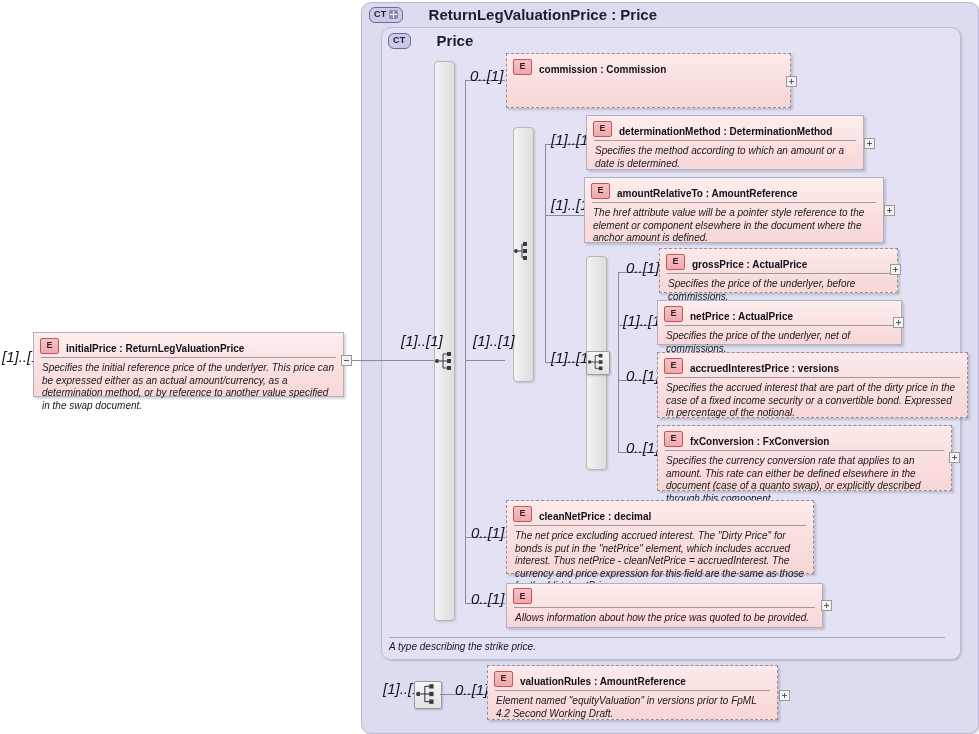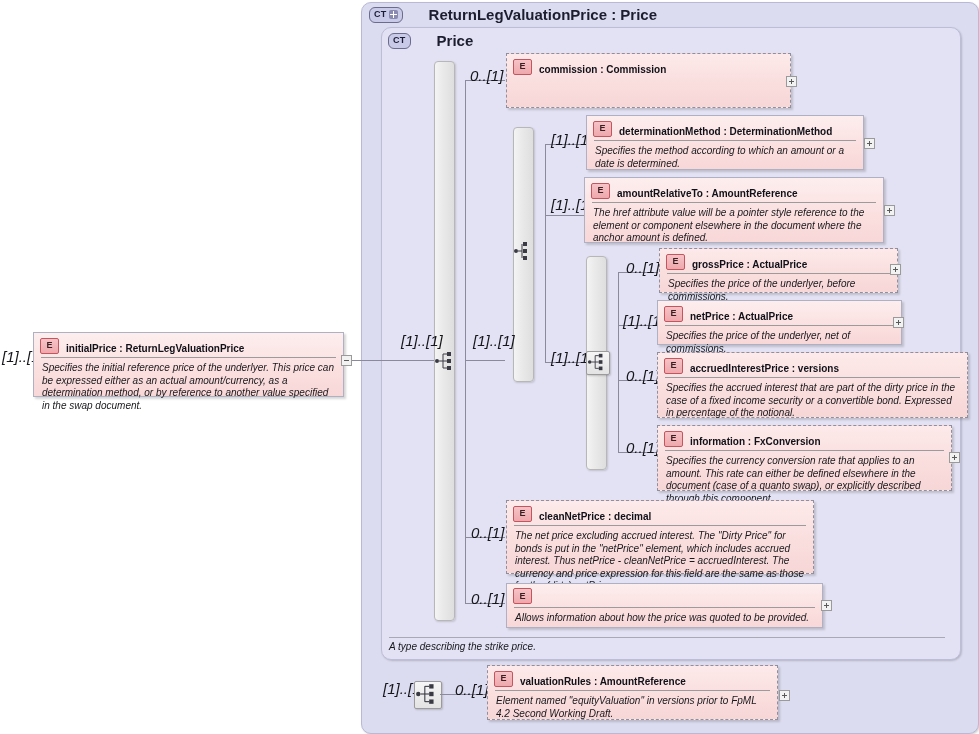--- a/index.html
+++ b/index.html
@@ -286,21 +286,21 @@
   <div class="elem-head">
     <span class="e-chip">E</span>
     <span class="e-name">accruedInterestPrice : versions</span>
   </div>
   <div class="elem-doc">Specifies the accrued interest that are part of the dirty price in the case of a fixed income security or a convertible bond. Expressed in percentage of the notional.</div>
 </div>
 
 <div class="elem opt" style="left:657px;top:425px;width:295px;height:66px;">
   <div class="elem-head">
     <span class="e-chip">E</span>
-    <span class="e-name">information : FxConversion</span>
+    <span class="e-name">fxConversion : FxConversion</span>
   </div>
   <div class="elem-doc">Specifies the currency conversion rate that applies to an amount. This rate can either be defined elsewhere in the document (case of a quanto swap), or explicitly described through this component.</div>
 </div>
 <div class="expander plus" style="left:949px;top:452px;"></div>
 
 <div class="elem opt" style="left:506px;top:500px;width:308px;height:74px;">
   <div class="elem-head">
     <span class="e-chip">E</span>
     <span class="e-name">cleanNetPrice : decimal</span>
   </div>

